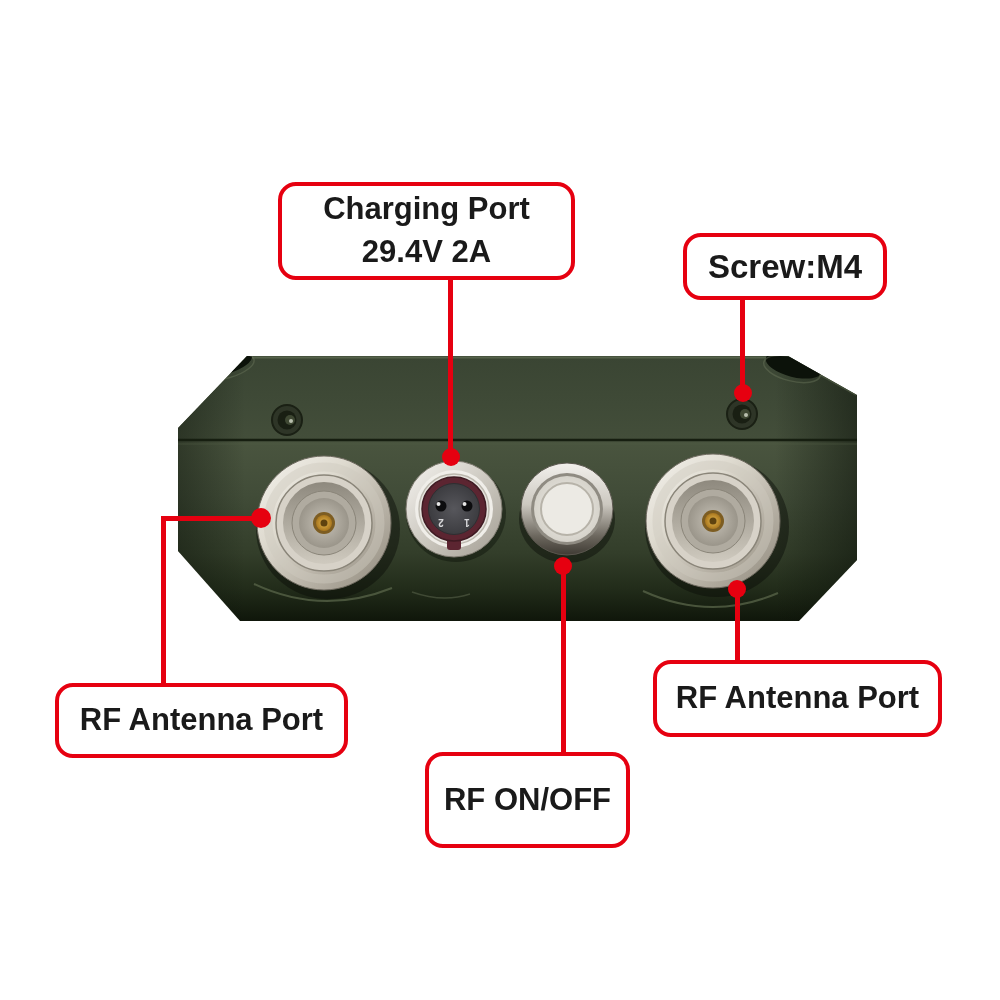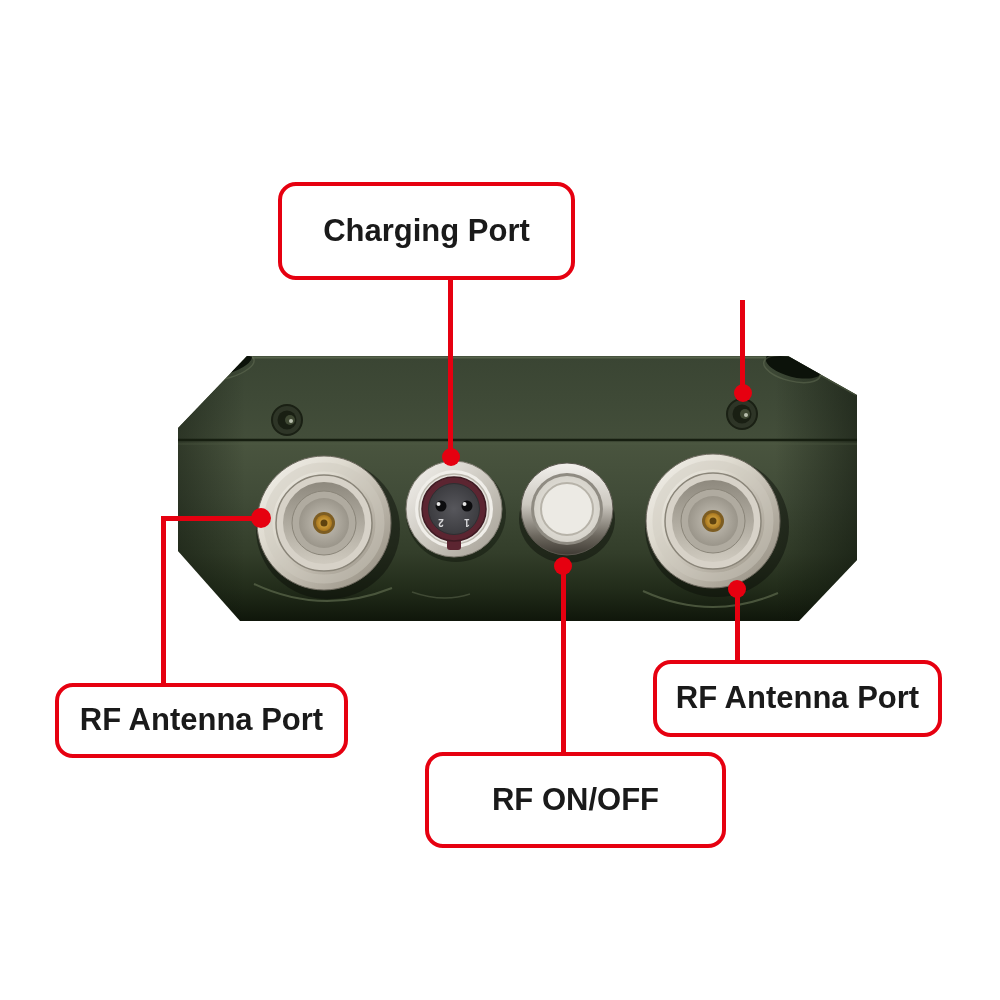--- a/index.html
+++ b/index.html
@@ -16,21 +16,21 @@
     position:absolute;background:var(--label-bg,#fff);
     border:4px solid var(--accent,#e60010);border-radius:18px;
     display:flex;flex-direction:column;align-items:center;justify-content:center;
     color:var(--label-text,#1a1a1a);font-weight:700;text-align:center;
     box-sizing:border-box;line-height:1.38;
   }
   #c-charging{left:278px;top:182px;width:297px;height:98px;font-size:31px;}
   #c-screw{left:683px;top:233px;width:204px;height:67px;font-size:33px;}
   #c-ant-left{left:55px;top:683px;width:293px;height:75px;font-size:31px;}
   #c-ant-right{left:653px;top:660px;width:289px;height:77px;font-size:31px;}
-  #c-button{left:425px;top:752px;width:301px;height:96px;font-size:31px;}
+  #c-button{left:425px;top:752px;width:205px;height:96px;font-size:31px;}
 
   #l-charging{left:448px;top:280px;width:5px;height:177px;}
   #d-charging{left:442px;top:448px;width:18px;height:18px;}
   #l-screw{left:740px;top:300px;width:5px;height:93px;}
   #d-screw{left:734px;top:384px;width:18px;height:18px;}
   #l-ant-left-v{left:161px;top:518px;width:5px;height:165px;}
   #l-ant-left-h{left:161px;top:516px;width:100px;height:5px;}
   #d-ant-left{left:251px;top:508px;width:20px;height:20px;}
   #l-ant-right{left:735px;top:589px;width:5px;height:71px;}
   #d-ant-right{left:728px;top:580px;width:18px;height:18px;}
@@ -188,20 +188,24 @@
   <div class="leader" id="l-ant-left-v"></div>
   <div class="leader" id="l-ant-left-h"></div>
   <div class="dot" id="d-ant-left"></div>
   <div class="leader" id="l-ant-right"></div>
   <div class="dot" id="d-ant-right"></div>
   <div class="leader" id="l-button"></div>
   <div class="dot" id="d-button"></div>
 
   <div class="callout" id="c-charging">
     <span>Charging Port</span>
+    <span>29.4V 2A</span>
+  </div>
+  <div class="callout" id="c-screw">
+    <span>Screw:M4</span>
   </div>
   <div class="callout" id="c-ant-left">
     <span>RF Antenna Port</span>
   </div>
   <div class="callout" id="c-ant-right">
     <span>RF Antenna Port</span>
   </div>
   <div class="callout" id="c-button">
     <span>RF ON/OFF</span>
   </div>

